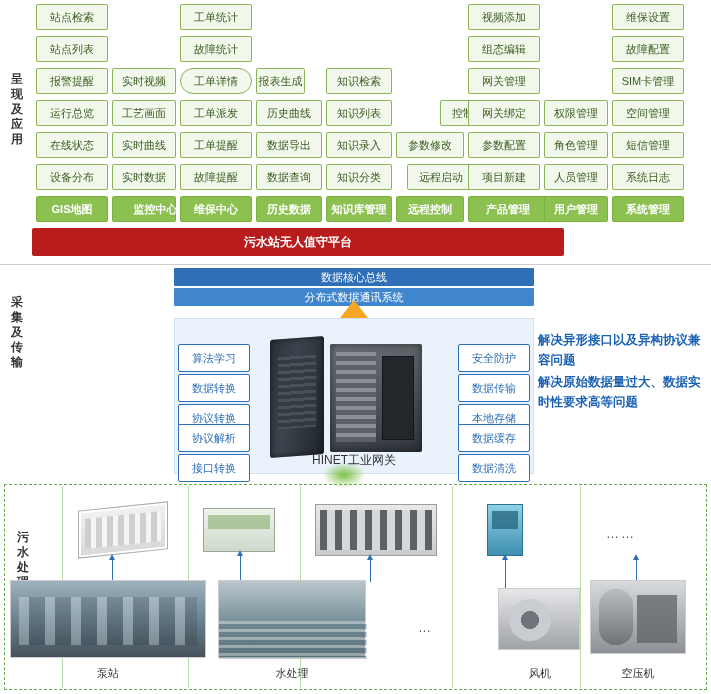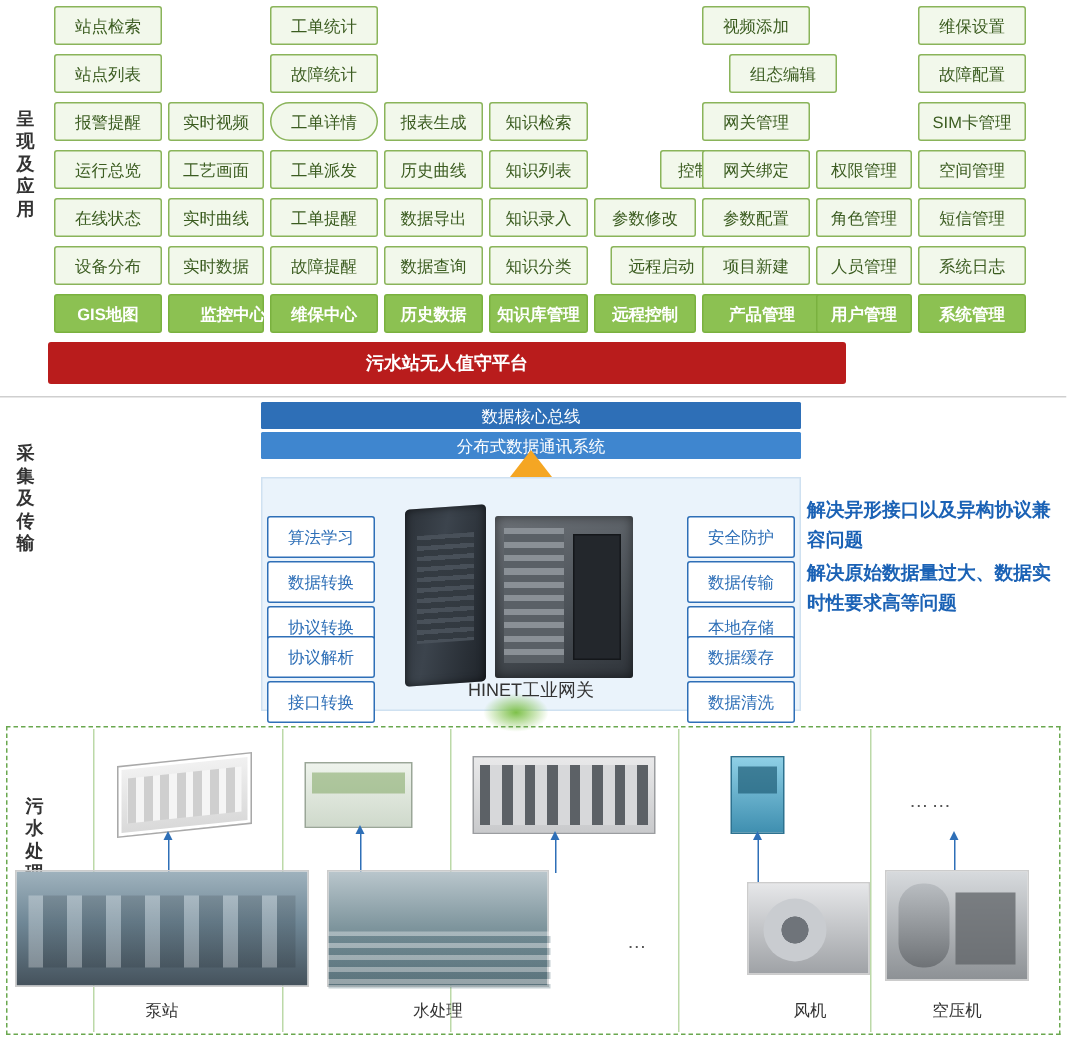--- a/index.html
+++ b/index.html
@@ -261,27 +261,27 @@
 
   <div class="app-grid">
 
     <div class="cell" style="left:4px;top:0px;width:72px;">站点检索</div>
     <div class="cell" style="left:148px;top:0px;width:72px;">工单统计</div>
     <div class="cell" style="left:436px;top:0px;width:72px;">视频添加</div>
     <div class="cell" style="left:580px;top:0px;width:72px;">维保设置</div>
 
     <div class="cell" style="left:4px;top:32px;width:72px;">站点列表</div>
     <div class="cell" style="left:148px;top:32px;width:72px;">故障统计</div>
-    <div class="cell" style="left:436px;top:32px;width:72px;margin-left:18px;">组态编辑</div>
+    <div class="cell" style="left:436px;top:32px;width:72px;">组态编辑</div>
     <div class="cell" style="left:580px;top:32px;width:72px;">故障配置</div>
 
     <div class="cell" style="left:4px;top:64px;width:72px;">报警提醒</div>
     <div class="cell" style="left:80px;top:64px;width:64px;">实时视频</div>
     <div class="cell" style="left:148px;top:64px;width:72px;border-radius:13px;">工单详情</div>
-    <div class="cell" style="left:224px;top:64px;width:66px;">报表生成</div>
+    <div class="cell" style="left:224px;top:64px;width:49px;">报表生成</div>
     <div class="cell" style="left:294px;top:64px;width:66px;">知识检索</div>
     <div class="cell" style="left:436px;top:64px;width:72px;">网关管理</div>
     <div class="cell" style="left:580px;top:64px;width:72px;">SIM卡管理</div>
 
     <div class="cell" style="left:4px;top:96px;width:72px;">运行总览</div>
     <div class="cell" style="left:80px;top:96px;width:64px;">工艺画面</div>
     <div class="cell" style="left:148px;top:96px;width:72px;">工单派发</div>
     <div class="cell" style="left:224px;top:96px;width:66px;">历史曲线</div>
     <div class="cell" style="left:294px;top:96px;width:66px;">知识列表</div>
     <div class="cell" style="left:364px;top:96px;width:68px;margin-left:44px;">控制加密</div>

